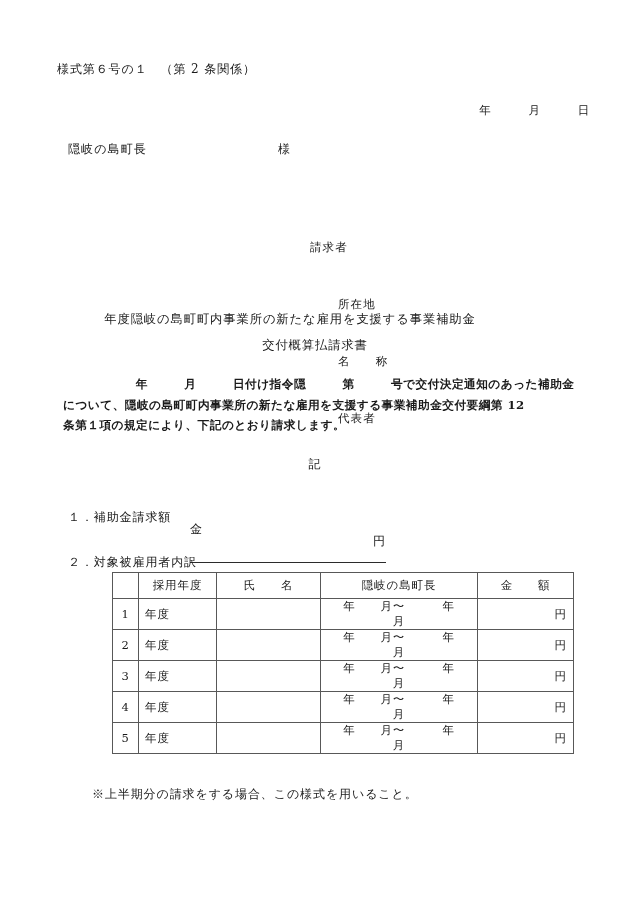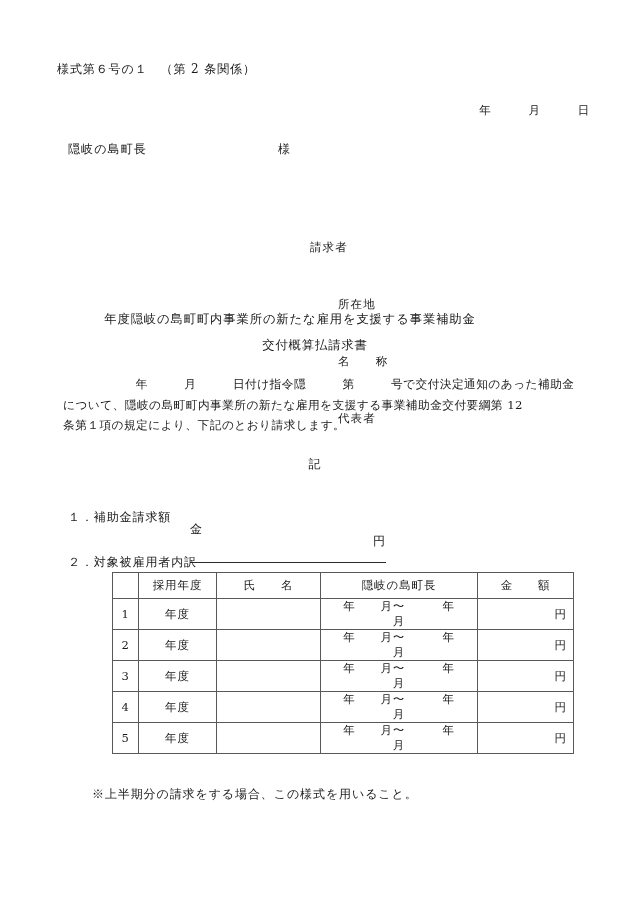--- a/index.html
+++ b/index.html
@@ -84,21 +84,21 @@
   .body-par {
     left: 63px;
     top: 374px;
     width: 510px;
     font-size: 11.7px;
     letter-spacing: 0.45px;
     line-height: 20.5px;
     white-space: normal;
     text-align: justify;
   }
-  .body-par .ln { display: block; white-space: pre; }
+  .body-par .ln { display: block; white-space: pre; font-weight: bold; }
 
   
   .ki {
     left: 0;
     top: 458px;
     width: 630px;
     font-size: 12px;
     letter-spacing: 1px;
   }
 
@@ -144,21 +144,21 @@
   table.breakdown th,
   table.breakdown td {
     border: 1px solid #585858;
     height: 26px;
     padding: 0 6px;
     font-weight: normal;
     box-sizing: border-box;
     vertical-align: middle;
   }
   .col-no    { width: 26px;  text-align: center; }
-  .col-year  { width: 78px;  text-align: center; }
+  .col-year  { width: 78px;  text-align: left; }
   .col-name  { width: 104px; text-align: center; margin-left: 22px; }
   .col-month { width: 157px; text-align: center; }
   .col-amt   { width: 96px;  text-align: right; }
 
   table.breakdown thead th { text-align: center; }
   table.breakdown thead th.col-no { border-top: 1px solid #585858; }
   table.breakdown tbody td.col-name { text-align: center; }
 
   
   .note {

